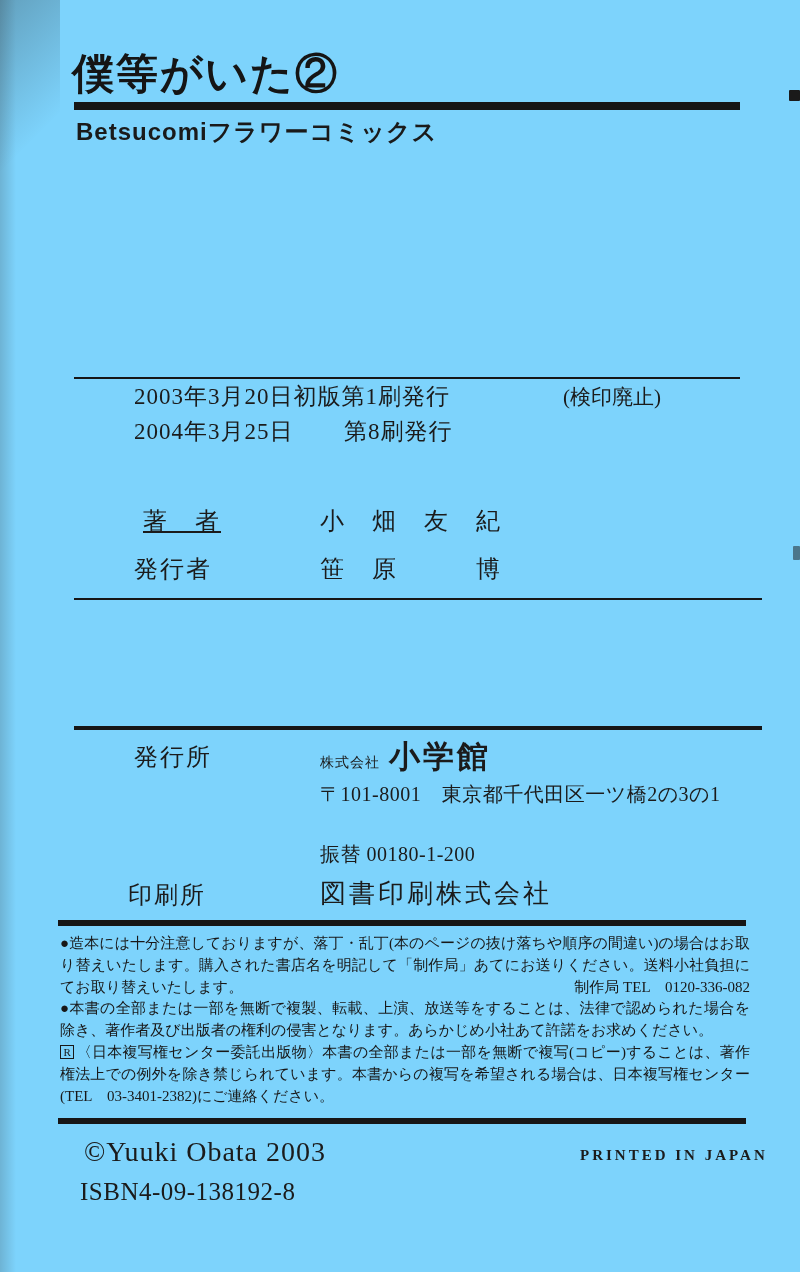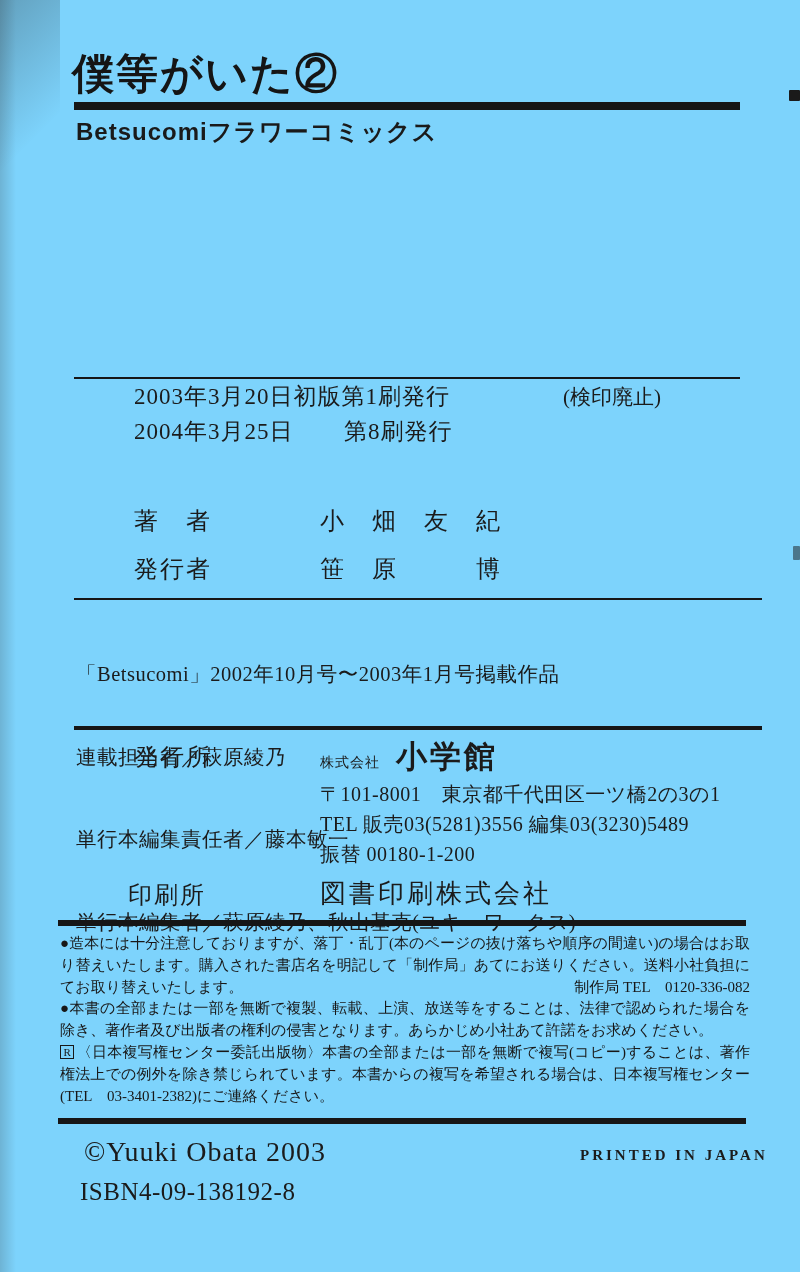--- a/index.html
+++ b/index.html
@@ -41,21 +41,21 @@
   }
   .edition { font-size:23px; letter-spacing:1px; }
   .edition-note { font-size:21px; }
   .cred-label { font-size:24px; letter-spacing:2px; }
   .cred-name  { font-size:24px; letter-spacing:2px; }
   .serial-block {
     left:76px; top:606px;
     font-size:20.5px; line-height:27.5px; letter-spacing:0.5px;
     white-space:pre;
   }
-  .pub-company { left:320px; top:736px; display:flex; align-items:baseline; gap:16px; }
+  .pub-company { left:320px; top:736px; display:flex; align-items:baseline; gap:9px; }
   .pub-prefix { font-size:14px; letter-spacing:1px; }
   .pub-name   { font-size:31px; font-weight:600; letter-spacing:3px; }
   .pub-detail { font-size:20px; letter-spacing:0.5px; }
   .printer-name { font-size:26px; letter-spacing:3px; }
 
   .notices {
     position:absolute; left:60px; top:933px; width:690px;
     font-size:15px; line-height:21.8px;
     text-align:justify; color:#181818;
   }
@@ -79,41 +79,34 @@
   <div class="abs book-title">僕等がいた②</div>
   <div class="rule" style="left:74px; top:102px; width:666px; height:8px;"></div>
   <div class="abs imprint">Betsucomiフラワーコミックス</div>
 
   <div class="rule" style="left:74px; top:377px; width:666px; height:2px;"></div>
   <div class="abs edition" style="left:134px; top:381px;">2003年3月20日初版第1刷発行</div>
   <div class="abs edition-note" style="left:563px; top:383px;">(検印廃止)</div>
   <div class="abs edition" style="left:134px; top:416px;">2004年3月25日</div>
   <div class="abs edition" style="left:344px; top:416px;">第8刷発行</div>
 
-  <div class="abs cred-label" style="left:134px; top:505px;">著　者</div>
+  <div class="abs cred-label" style="left:143px; top:505px;text-decoration:underline;">著　者</div>
   <div class="abs cred-name" style="left:320px; top:505px;">小　畑　友　紀</div>
   <div class="abs cred-label" style="left:134px; top:553px;">発行者</div>
   <div class="abs cred-name" style="left:320px; top:553px;">笹　原　　　博</div>
 
   <div class="rule" style="left:74px; top:598px; width:688px; height:2px;"></div>
-  <div class="abs serial-block">
-    <div>「Betsucomi」2002年10月号〜2003年1月号掲載作品</div>
-    <div>連載担当者／萩原綾乃</div>
-    <div>単行本編集責任者／藤本敏一</div>
-    <div>単行本編集者／萩原綾乃、秋山基克(ユキ・ワークス)</div>
-  </div>
   <div class="rule" style="left:74px; top:726px; width:688px; height:4px;"></div>
 
   <div class="abs cred-label" style="left:134px; top:741px;">発行所</div>
   <div class="abs pub-company">
     <span class="pub-prefix">株式会社</span>
     <span class="pub-name">小学館</span>
   </div>
   <div class="abs pub-detail" style="left:320px; top:781px;">〒101-8001　東京都千代田区一ツ橋2の3の1</div>
-  <div class="abs pub-detail" style="left:320px; top:811px;">TEL 販売03(5281)3556 編集03(3230)5489</div>
   <div class="abs pub-detail" style="left:320px; top:841px;">振替 00180-1-200</div>
 
   <div class="abs cred-label" style="left:128px; top:879px;">印刷所</div>
   <div class="abs printer-name" style="left:320px; top:876px;">図書印刷株式会社</div>
 
   <div class="rule" style="left:58px; top:920px; width:688px; height:6px;"></div>
   <div class="notices">
     <p><span>●造本には十分注意しておりますが、落丁・乱丁(本のページの抜け落ちや順序の間違い)の場合はお取り替えいたします。購入された書店名を明記して「制作局」あてにお送りください。送料小社負担にてお取り替えいたします。</span><span class="fp-right">制作局 TEL　0120-336-082</span></p>
     <p>●本書の全部または一部を無断で複製、転載、上演、放送等をすることは、法律で認められた場合を除き、著作者及び出版者の権利の侵害となります。あらかじめ小社あて許諾をお求めください。</p>
     <p><span class="r-box">R</span><span>〈日本複写権センター委託出版物〉本書の全部または一部を無断で複写(コピー)することは、著作権法上での例外を除き禁じられています。本書からの複写を希望される場合は、日本複写権センター(TEL　03-3401-2382)にご連絡ください。</span></p>

